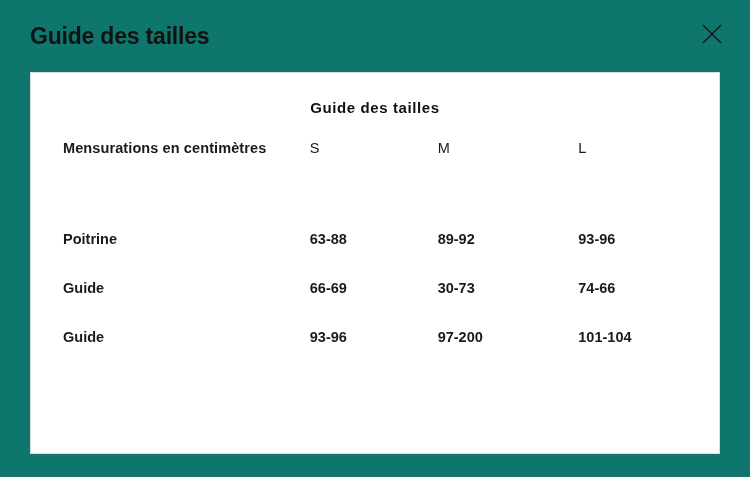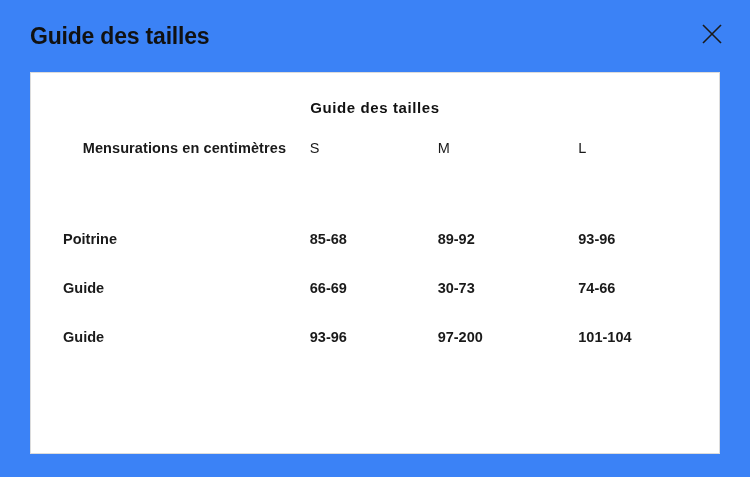--- a/index.html
+++ b/index.html
@@ -13,21 +13,21 @@
     font-family: "Liberation Sans", sans-serif;
     color: #1a1a1a;
     overflow: hidden;
   }
 
   .modal {
     position: relative;
     width: 750px;
     height: 477px;
     box-sizing: border-box;
-    background: #3b82f6;
+    background: #0f766e;
   }
 
   .modal-header {
     position: relative;
     padding: 22px 30px 0 30px;
     height: 52px;
     box-sizing: border-box;
   }
 
   .modal-title {
@@ -99,21 +99,20 @@
   thead th {
     font-weight: bold;
     color: #1a1a1a;
     padding-top: 18px;
     padding-bottom: 18px;
   }
 
   thead th.col-label {
     padding-left: 32px;
     letter-spacing: 0.1px;
-    text-align: center;
   }
   thead th.col-size {
     font-weight: normal;
     color: #1a1a1a;
   }
 
   tbody th.row-label {
     font-weight: bold;
     color: #1a1a1a;
     padding-left: 32px;
@@ -167,21 +166,21 @@
       </thead>
       <tbody>
         <tr class="spacer-row">
           <td></td>
             <td></td>
             <td></td>
             <td></td>
         </tr>
         <tr class="row-poitrine">
           <th class="row-label" scope="row">Poitrine</th>
-          <td class="value">85-68</td>
+          <td class="value">63-88</td>
           <td class="value">89-92</td>
           <td class="value">93-96</td>
         </tr>
         <tr>
           <th class="row-label" scope="row">Guide</th>
           <td class="value">66-69</td>
           <td class="value">30-73</td>
           <td class="value">74-66</td>
         </tr>
         <tr>

